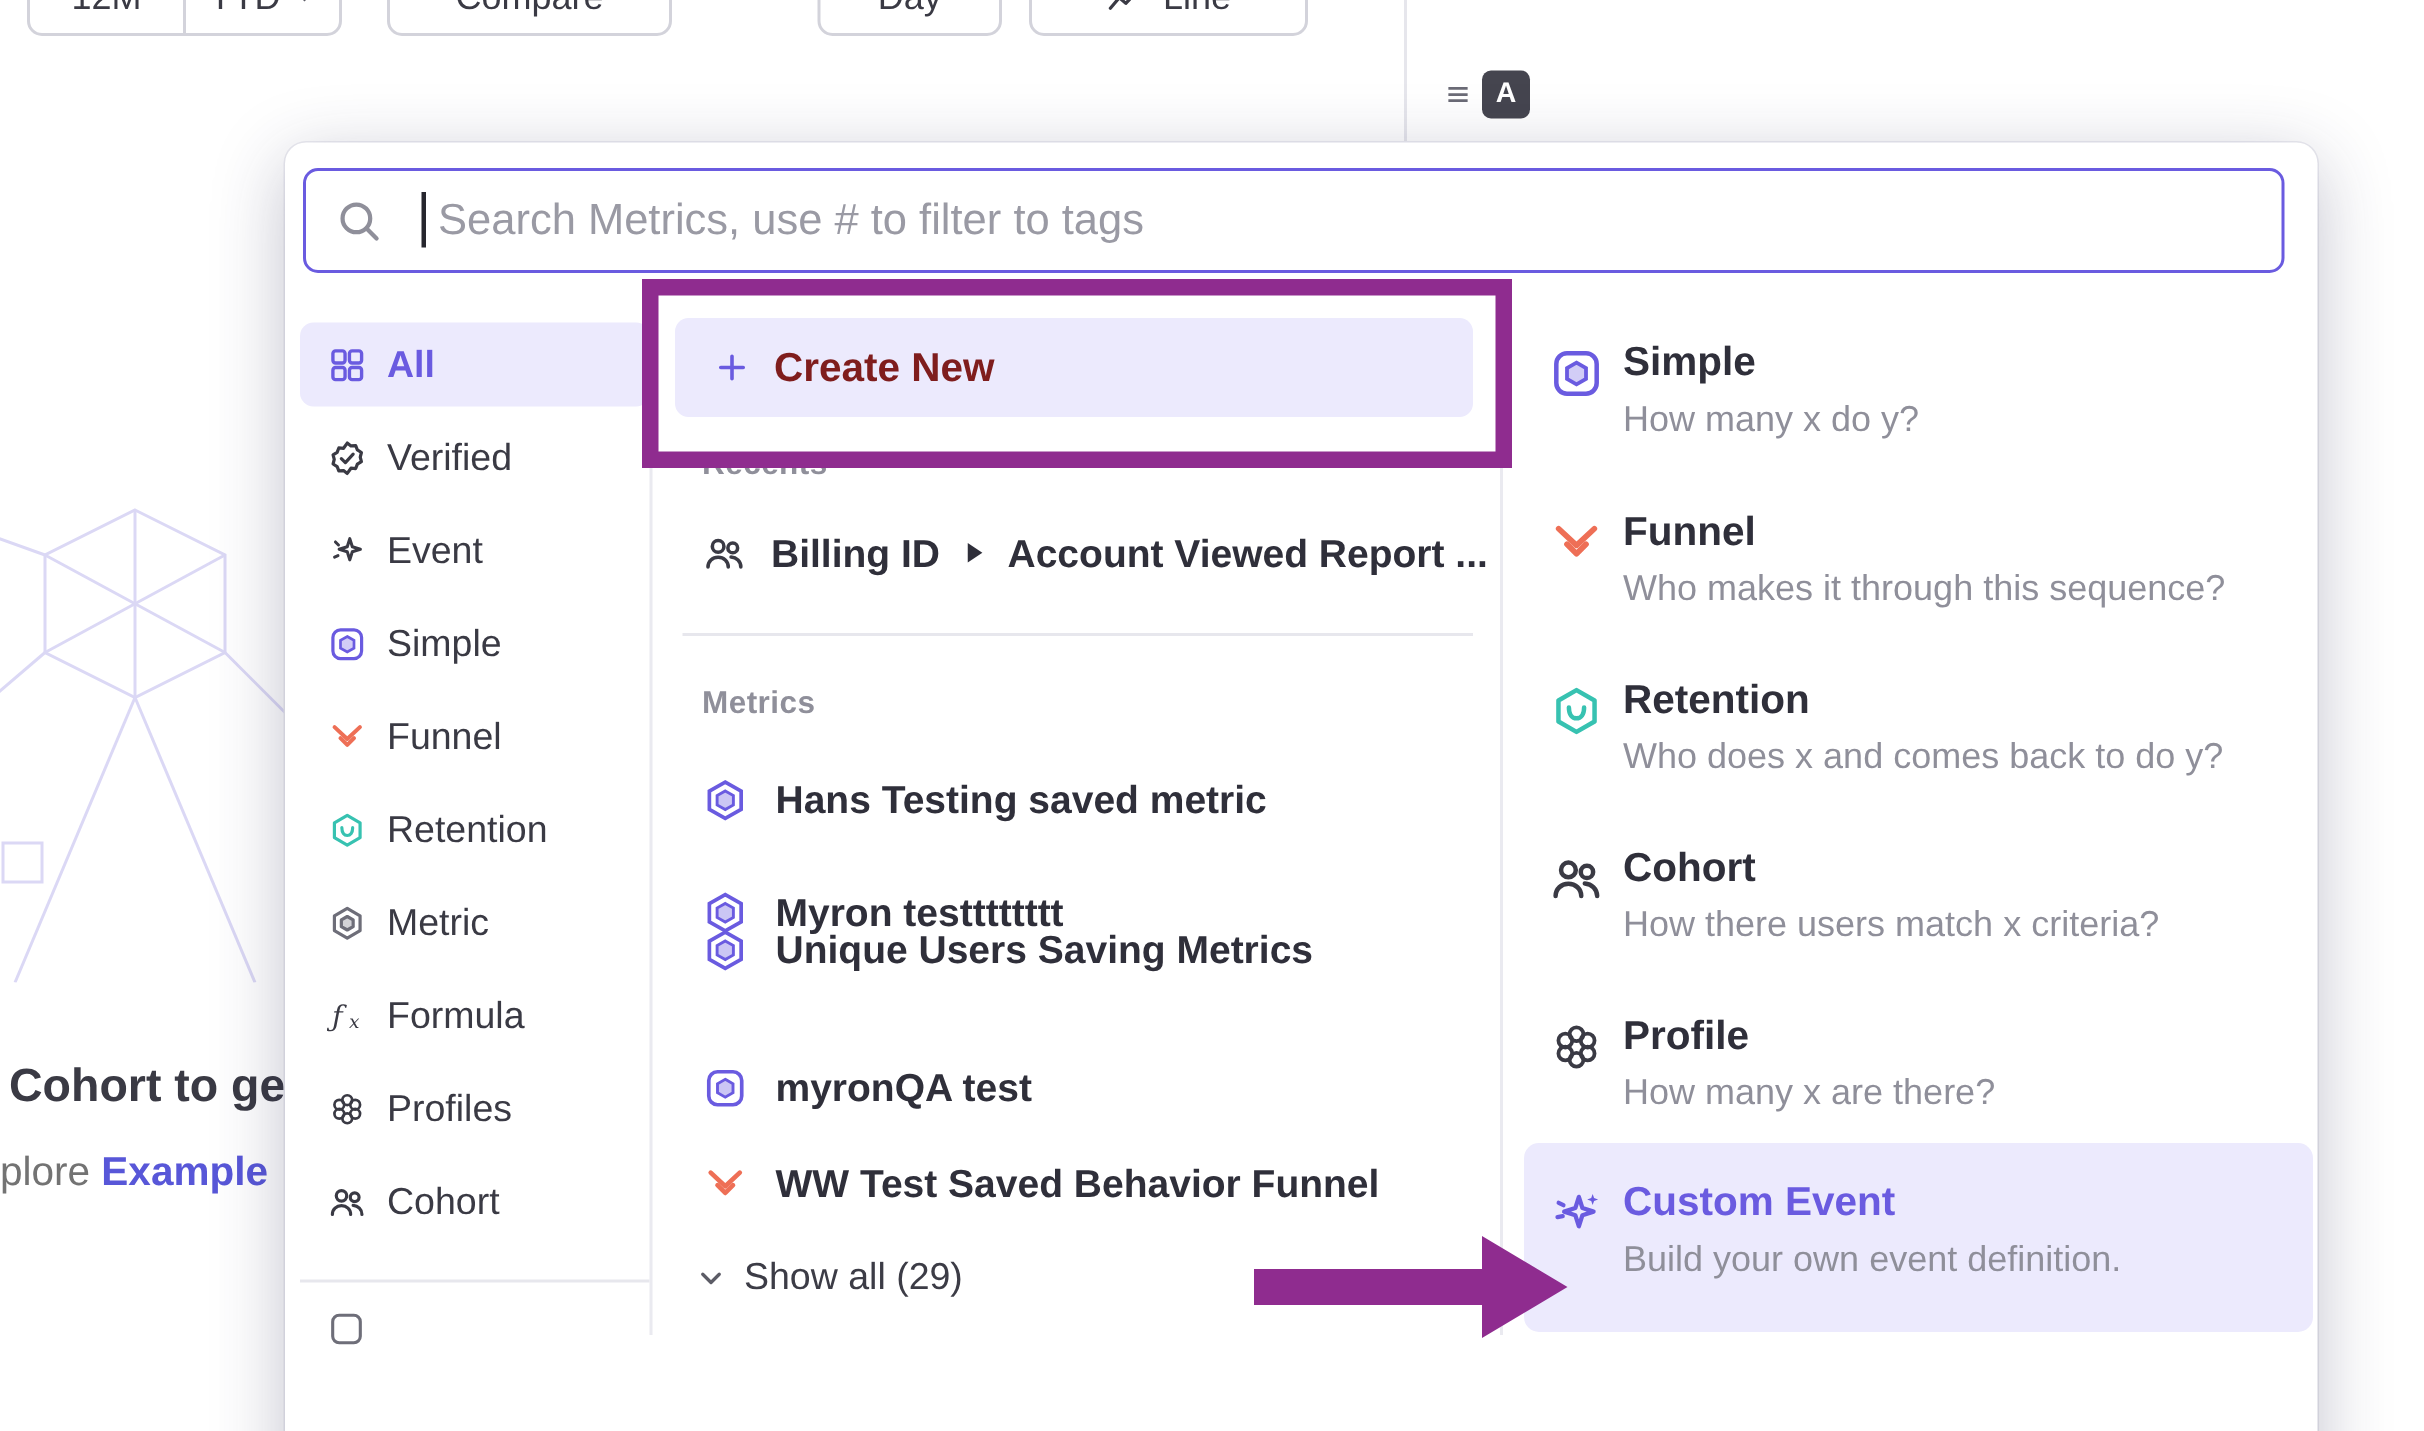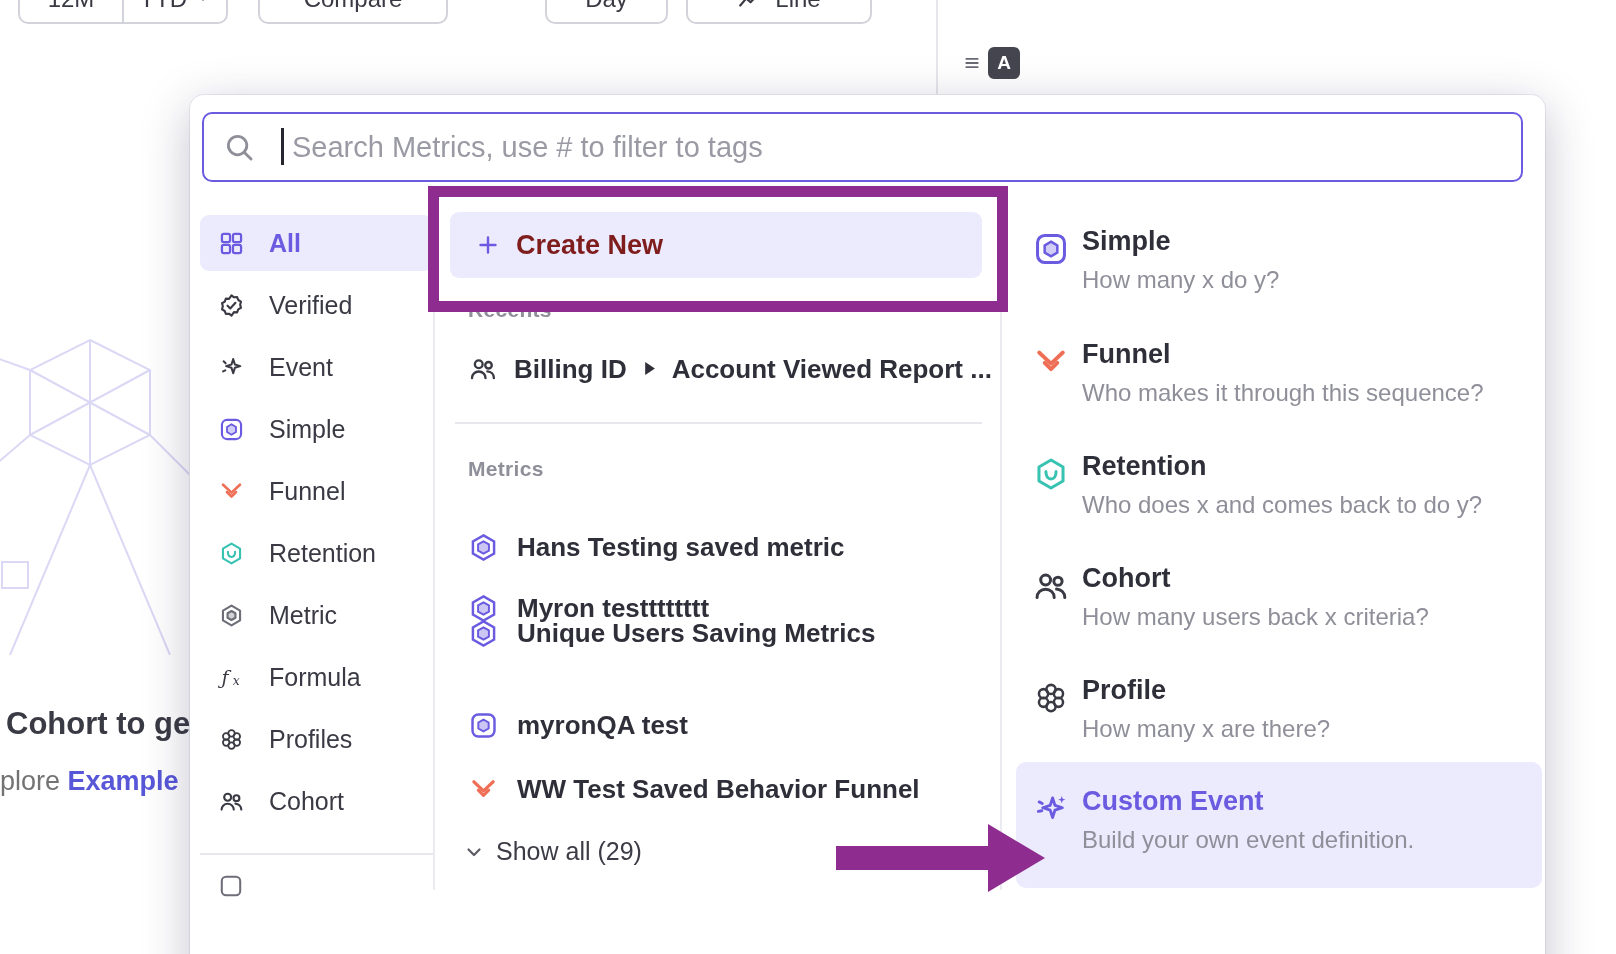--- a/index.html
+++ b/index.html
@@ -37,21 +37,21 @@
          border-radius:14px;box-shadow:0 12px 48px rgba(40,40,80,.28),0 0 0 1px #ededf3;
          overflow:hidden;z-index:10;}
   .search{position:absolute;left:12px;top:17px;width:1321px;height:70px;border:2.5px solid #6a5be0;
           border-radius:10px;box-sizing:border-box;background:#fff;}
   .search input{width:100%;height:100%;border:none;outline:none;background:transparent;
           font-family:"Liberation Sans",sans-serif;font-size:29px;color:#33333d;padding:0 20px 0 88px;box-sizing:border-box;}
   .search input::placeholder{color:#9a9aa4;}
   .search .sic{position:absolute;left:18px;top:16px;}
   .search .caret{position:absolute;left:77px;top:14px;width:2.5px;height:37px;background:#26262e;}
 
-  .sitem{position:absolute;left:10px;width:233px;height:56px;display:flex;align-items:center;gap:24px;
+  .sitem{position:absolute;left:10px;width:233px;height:56px;display:flex;align-items:center;gap:13px;
          padding-left:18px;box-sizing:border-box;border-radius:9px;font-size:25px;font-weight:500;
          color:#3a3a44;cursor:pointer;}
   .sitem.sel{background:#eceafd;color:#6a5be0;font-weight:600;}
   .sdiv{position:absolute;left:10px;width:233px;height:2px;background:#e7e7ed;}
   .vdiv{position:absolute;top:112px;width:1.5px;height:683px;background:#eaeaf0;}
 
   .create{position:absolute;left:260px;top:117px;width:532px;height:66px;background:#eceafd;border-radius:9px;
           display:flex;align-items:center;gap:16px;padding-left:26px;box-sizing:border-box;cursor:pointer;}
   .create span{color:#7f1d1d;font-size:27px;font-weight:600;}
 
@@ -252,21 +252,21 @@
       <span>Billing ID</span>
       <svg width="13" viewBox="0 0 12 14" fill="#2f2f3a">
           <path d="M2 1l9 6-9 6z"></path>
         </svg>
       <span>Account Viewed Report ...</span>
     </div>
     <div class="hdiv" style="top:327px;"></div>
 
     <div class="colhead" style="top:362px;">Metrics</div>
 
-    <div class="mrow" style="top:427px;">
+    <div class="mrow" style="top:413px;">
       <svg width="31" viewBox="0 0 24 24" fill="none">
           <path d="M12 2.6l8.2 4.7v9.4L12 21.4l-8.2-4.7V7.3z" stroke="#6a5be0" stroke-width="1.9"></path>
           <path d="M12 7.2l4.2 2.4v4.8L12 16.8l-4.2-2.4V9.6z" fill="#6a5be0" fill-opacity=".35" stroke="#6a5be0" stroke-width="1.5"></path>
         </svg>
       <span>Hans Testing saved metric</span>
     </div>
     <div class="mrow" style="top:479px;align-items:flex-end;">
       <svg width="31" viewBox="0 0 24 24" fill="none">
           <path d="M12 2.6l8.2 4.7v9.4L12 21.4l-8.2-4.7V7.3z" stroke="#6a5be0" stroke-width="1.9"></path>
           <path d="M12 7.2l4.2 2.4v4.8L12 16.8l-4.2-2.4V9.6z" fill="#6a5be0" fill-opacity=".35" stroke="#6a5be0" stroke-width="1.5"></path>
@@ -327,21 +327,21 @@
       <div class="td">Who does x and comes back to do y?</div>
     </div>
     <div class="trow" style="top:464px;">
       <svg class="tico" width="38" viewBox="0 0 24 24" fill="none" stroke="#3a3a44" stroke-width="1.9" stroke-linecap="round">
           <circle cx="8.6" cy="8.2" r="3.1"></circle>
           <path d="M3.2 19.2c0-3 2.4-5.2 5.4-5.2s5.4 2.2 5.4 5.2"></path>
           <circle cx="16.4" cy="9" r="2.6"></circle>
           <path d="M15.5 13.9c2.9.2 5.2 2.3 5.2 5.3"></path>
         </svg>
       <div class="tt">Cohort</div>
-      <div class="td">How many users back x criteria?</div>
+      <div class="td">How there users match x criteria?</div>
     </div>
     <div class="trow" style="top:576px;">
       <svg class="tico" width="38" viewBox="0 0 24 24" fill="none" stroke="#3a3a44" stroke-width="1.6">
           <circle cx="12" cy="6.6" r="2.9"></circle>
           <circle cx="16.7" cy="9.3" r="2.9"></circle>
           <circle cx="16.7" cy="14.7" r="2.9"></circle>
           <circle cx="12" cy="17.4" r="2.9"></circle>
           <circle cx="7.3" cy="14.7" r="2.9"></circle>
           <circle cx="7.3" cy="9.3" r="2.9"></circle>
         </svg>

